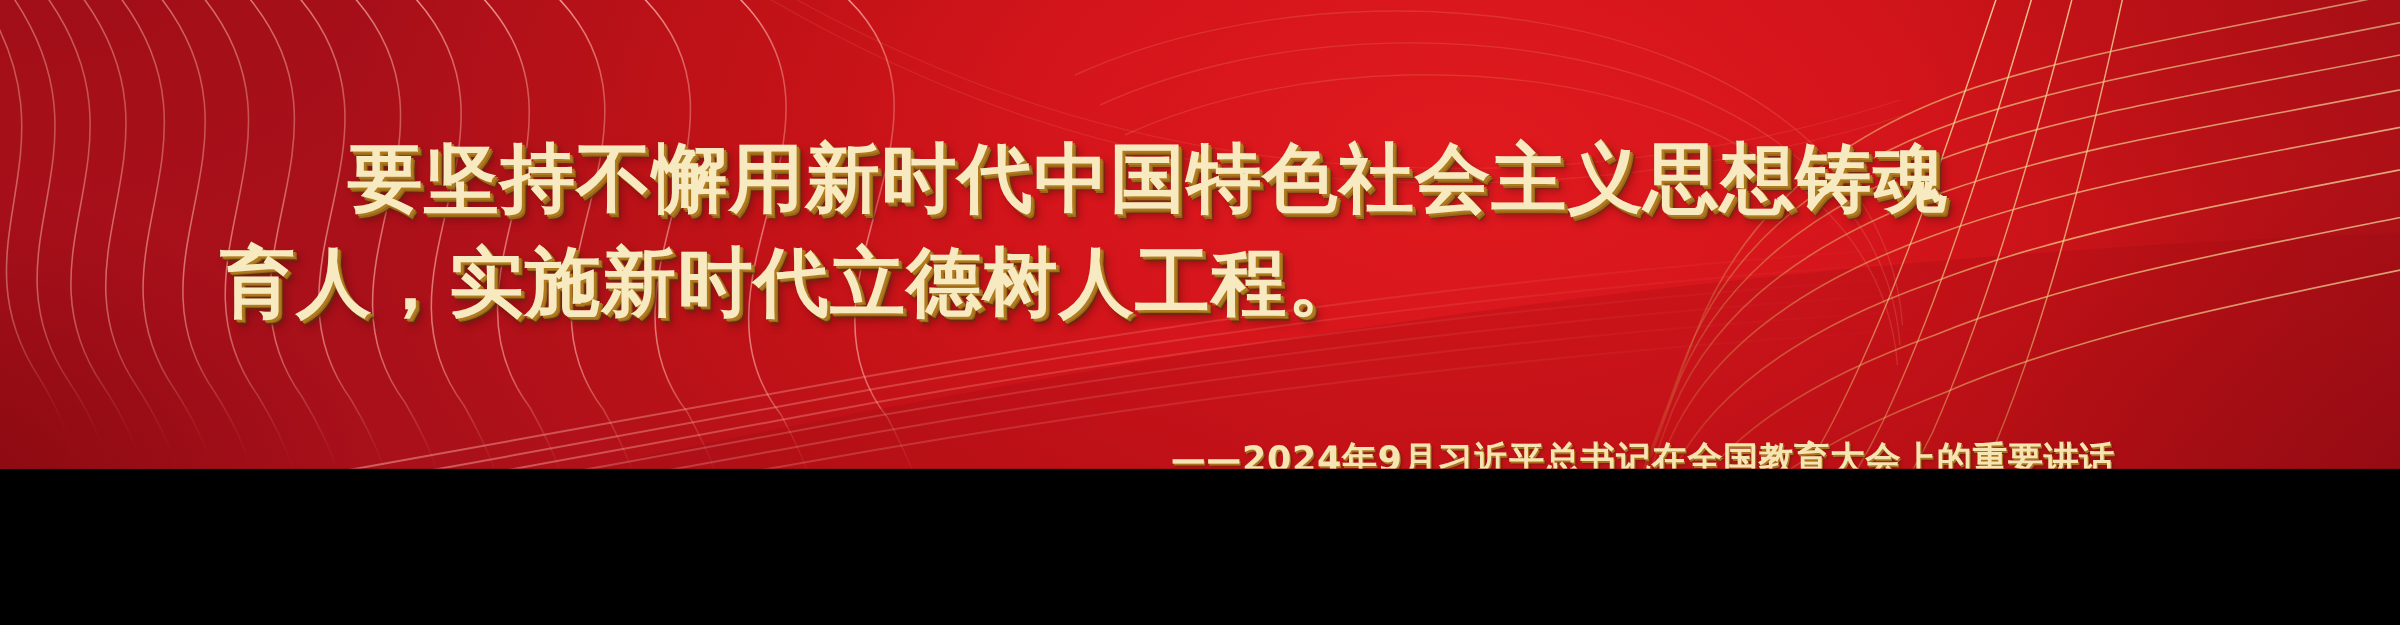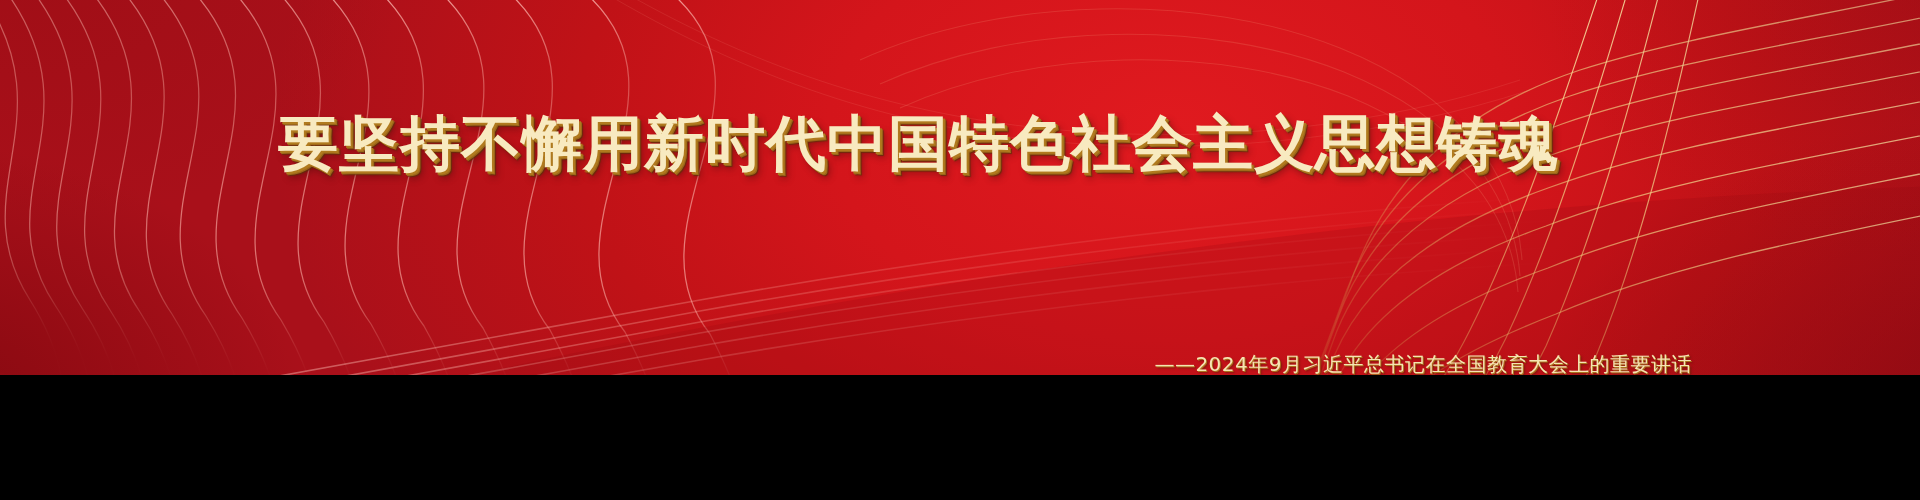--- a/index.html
+++ b/index.html
@@ -58,22 +58,22 @@
        4px 4px 1px rgba(90,50,8,.75),
        5px 6px 7px rgba(70,10,10,.45);
   }
   #line1{ left:278px; top:113px; }
   #line2{ left:176px; top:196px; }
 
   #attribution{
     position:absolute;
     right:228px; top:354px;
     font-family:"DejaVu Sans","Liberation Sans",sans-serif;
-    font-weight:400;
-    font-size:20px;
+    font-weight:700;
+    font-size:28px;
     line-height:1;
     letter-spacing:.5px;
     color:#F6E4B2;
     white-space:nowrap;
     text-shadow:
        1px 1px 0 #A9731C,
        2px 2px 2px rgba(80,30,6,.6);
   }
 </style>
 </head>
@@ -162,16 +162,17 @@
     <g stroke="rgba(255,170,150,0.12)" fill="none" stroke-width="1">
       <path d="M620,-10 C 760,70 900,116 1060,130 C 1220,144 1380,126 1520,80"></path>
       <path d="M600,-10 C 748,78 892,128 1056,142 C 1220,156 1388,136 1530,90"></path>
     </g>
   </svg>
 
   <div id="vignette"></div>
 
   <div id="textwrap">
     <div class="headline" id="line1">要坚持不懈用新时代中国特色社会主义思想铸魂</div>
+    <div class="headline" id="line2">育人，实施新时代立德树人工程。</div>
     <div id="attribution">——2024年9月习近平总书记在全国教育大会上的重要讲话</div>
   </div>
 
 </div>
 
 </body></html>

